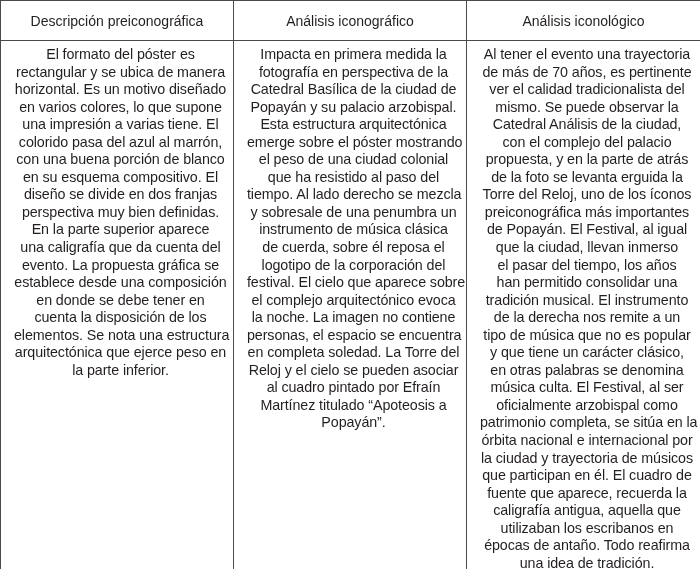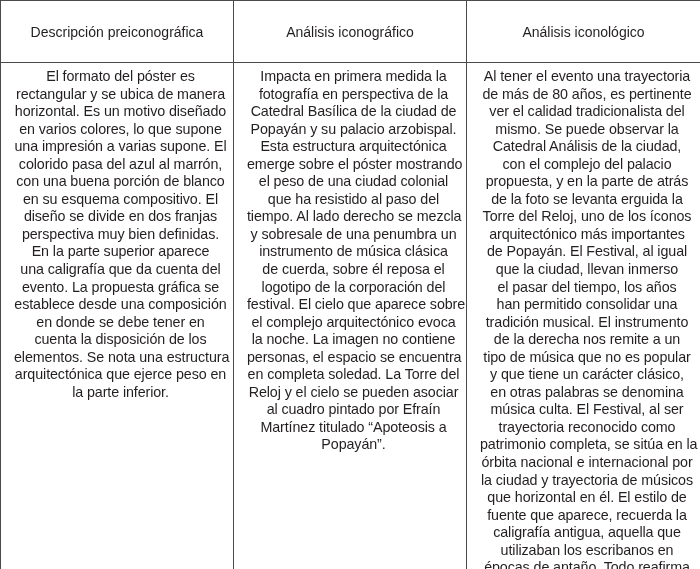--- a/index.html
+++ b/index.html
@@ -9,21 +9,21 @@
       width: 700px; height: 569px;
       border-collapse: collapse;
       table-layout: fixed;
       font-family: "Liberation Sans", sans-serif;
       color: #231f20;
     }
     table.doc th, table.doc td {
       border: 1.5px solid #4a4a4a;
       text-align: center;
       vertical-align: top;
-      padding: 15px 6px;
+      padding: 4px 6px;
     }
     table.doc th {
       font-weight: normal;
       font-size: 14px;
       height: 31px;
       vertical-align: middle;
       line-height: 16px;
     }
     table.doc td {
       font-size: 14.3px;
@@ -50,21 +50,21 @@
     <th>Análisis iconográfico</th>
     <th>Análisis iconológico</th>
   </tr>
   <tr class="body-row">
     <td>
       <span class="cell-text">
             <span class="ln">El formato del póster es</span>
             <span class="ln">rectangular y se ubica de manera</span>
             <span class="ln">horizontal. Es un motivo diseñado</span>
             <span class="ln">en varios colores, lo que supone</span>
-            <span class="ln">una impresión a varias supone. El</span>
+            <span class="ln">una impresión a varias tiene. El</span>
             <span class="ln">colorido pasa del azul al marrón,</span>
             <span class="ln">con una buena porción de blanco</span>
             <span class="ln">en su esquema compositivo. El</span>
             <span class="ln">diseño se divide en dos franjas</span>
             <span class="ln">perspectiva muy bien definidas.</span>
             <span class="ln">En la parte superior aparece</span>
             <span class="ln">una caligrafía que da cuenta del</span>
             <span class="ln">evento. La propuesta gráfica se</span>
             <span class="ln">establece desde una composición</span>
             <span class="ln">en donde se debe tener en</span>
@@ -96,44 +96,44 @@
             <span class="ln">en completa soledad. La Torre del</span>
             <span class="ln">Reloj y el cielo se pueden asociar</span>
             <span class="ln">al cuadro pintado por Efraín</span>
             <span class="ln">Martínez titulado “Apoteosis a</span>
             <span class="ln">Popayán”.</span>
           </span>
     </td>
     <td>
       <span class="cell-text">
             <span class="ln">Al tener el evento una trayectoria</span>
-            <span class="ln">de más de 80 años, es pertinente</span>
+            <span class="ln">de más de 70 años, es pertinente</span>
             <span class="ln">ver el calidad tradicionalista del</span>
             <span class="ln">mismo. Se puede observar la</span>
             <span class="ln">Catedral Análisis de la ciudad,</span>
             <span class="ln">con el complejo del palacio</span>
             <span class="ln">propuesta, y en la parte de atrás</span>
             <span class="ln">de la foto se levanta erguida la</span>
             <span class="ln">Torre del Reloj, uno de los íconos</span>
-            <span class="ln">arquitectónico más importantes</span>
+            <span class="ln">preiconográfica más importantes</span>
             <span class="ln">de Popayán. El Festival, al igual</span>
             <span class="ln">que la ciudad, llevan inmerso</span>
             <span class="ln">el pasar del tiempo, los años</span>
             <span class="ln">han permitido consolidar una</span>
             <span class="ln">tradición musical. El instrumento</span>
             <span class="ln">de la derecha nos remite a un</span>
             <span class="ln">tipo de música que no es popular</span>
             <span class="ln">y que tiene un carácter clásico,</span>
             <span class="ln">en otras palabras se denomina</span>
             <span class="ln">música culta. El Festival, al ser</span>
-            <span class="ln">trayectoria reconocido como</span>
+            <span class="ln">oficialmente arzobispal como</span>
             <span class="ln">patrimonio completa, se sitúa en la</span>
             <span class="ln">órbita nacional e internacional por</span>
             <span class="ln">la ciudad y trayectoria de músicos</span>
-            <span class="ln">que horizontal en él. El estilo de</span>
+            <span class="ln">que participan en él. El cuadro de</span>
             <span class="ln">fuente que aparece, recuerda la</span>
             <span class="ln">caligrafía antigua, aquella que</span>
             <span class="ln">utilizaban los escribanos en</span>
             <span class="ln">épocas de antaño. Todo reafirma</span>
             <span class="ln">una idea de tradición.</span>
           </span>
     </td>
   </tr>
 </tbody>
   </table>

